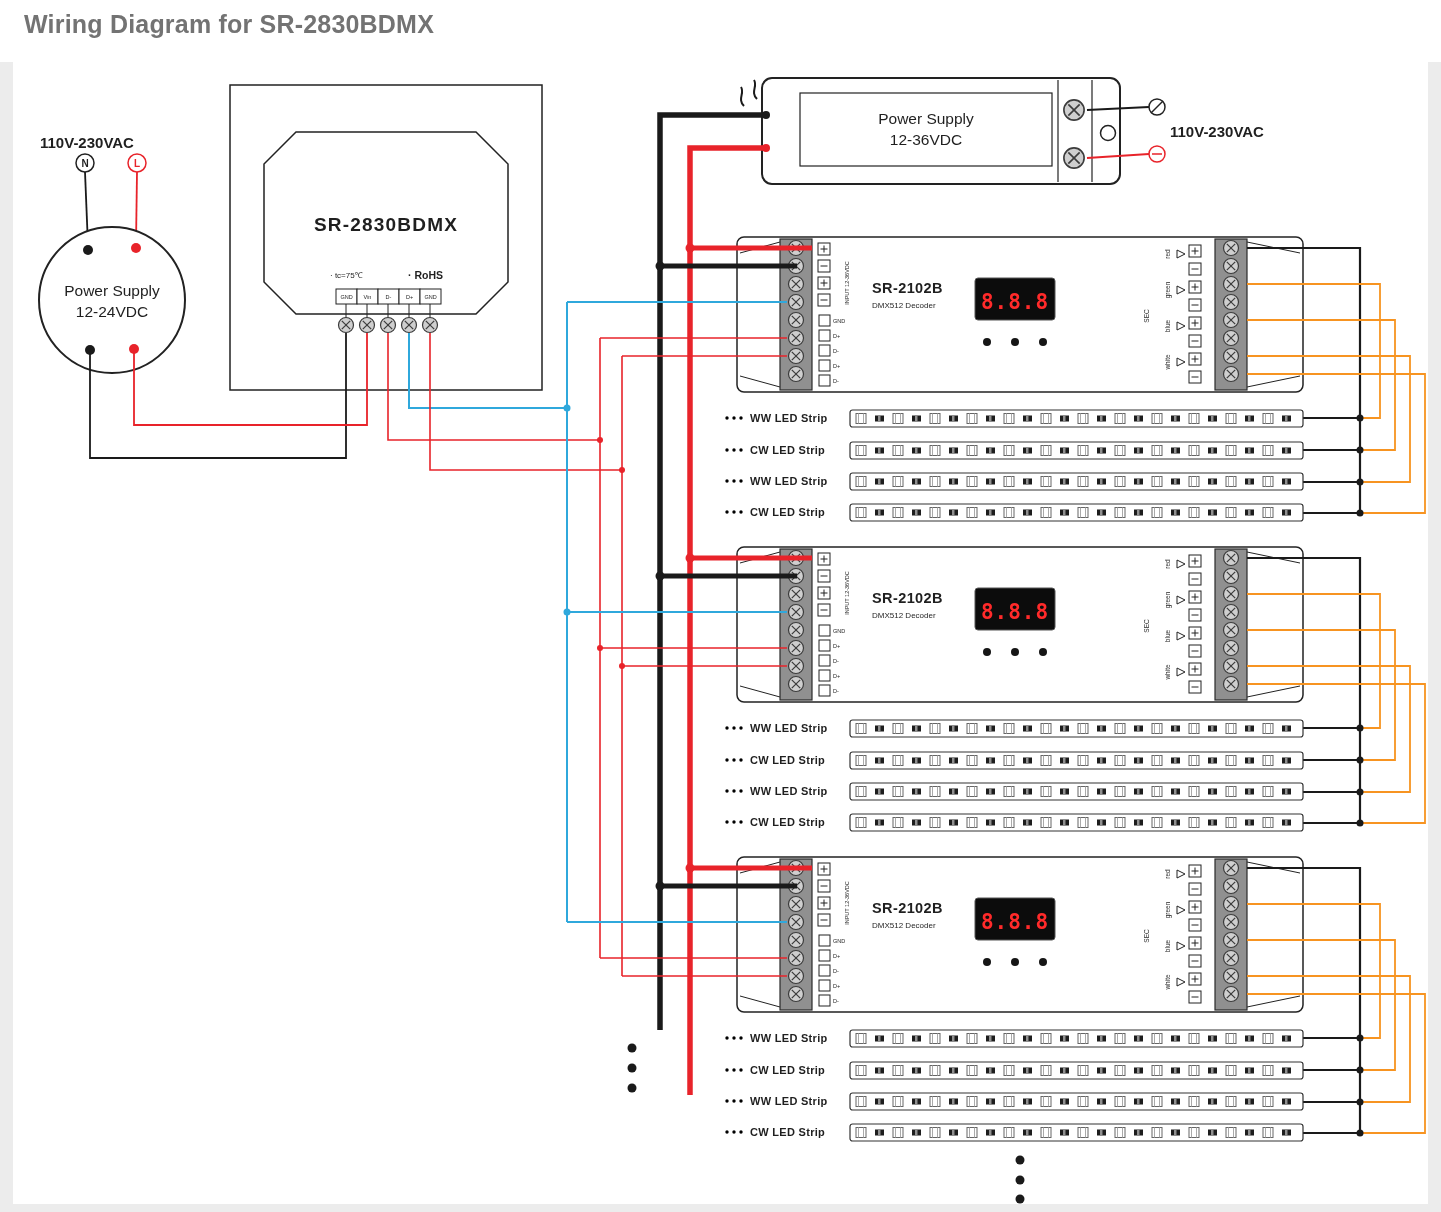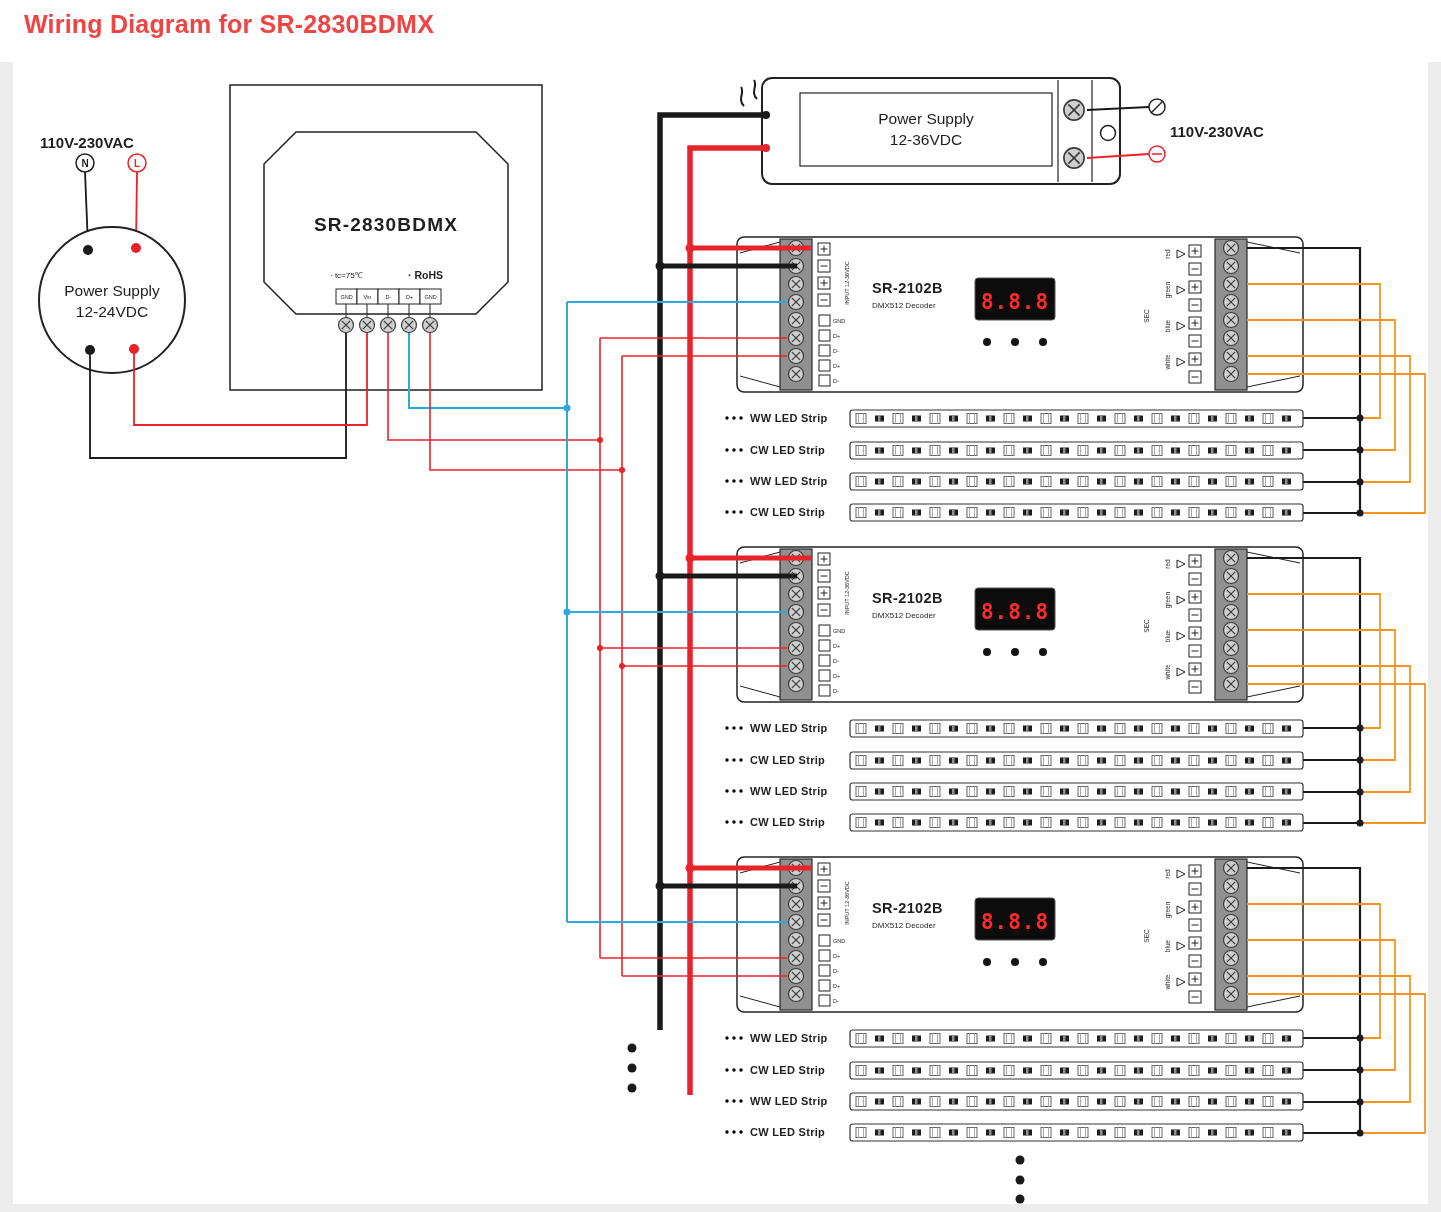--- a/index.html
+++ b/index.html
@@ -1,17 +1,17 @@
 <!DOCTYPE html>
 <html><head>
 <meta charset="utf-8">
 <style>
   html,body{margin:0;padding:0;background:#fafafa;font-family:"Liberation Sans",sans-serif;}
   .page{position:relative;width:1441px;height:1212px;background:#fff;overflow:hidden;}
-  h1{position:absolute;top:10px;left:24px;margin:0;font-size:25px;font-weight:700;color:#ef4444;letter-spacing:.2px;}
+  h1{position:absolute;top:10px;left:24px;margin:0;font-size:25px;font-weight:700;color:#737373;letter-spacing:.2px;}
   svg{position:absolute;top:0;left:0;display:block;}
   svg text{fill:#1f1f1f;}
   .wb{stroke:#1a1a1a;fill:none}
   .wr{stroke:#e8232a;fill:none}
   .wu{stroke:#2fa8dc;fill:none}
   .wo{stroke:#f79421;fill:none}
   .big{font-size:19px;font-weight:700;letter-spacing:1.2px}
   .med{font-size:15px;font-weight:700}
   .ps{font-size:15.5px}
   .model{font-size:14.5px;font-weight:700;letter-spacing:.4px}

